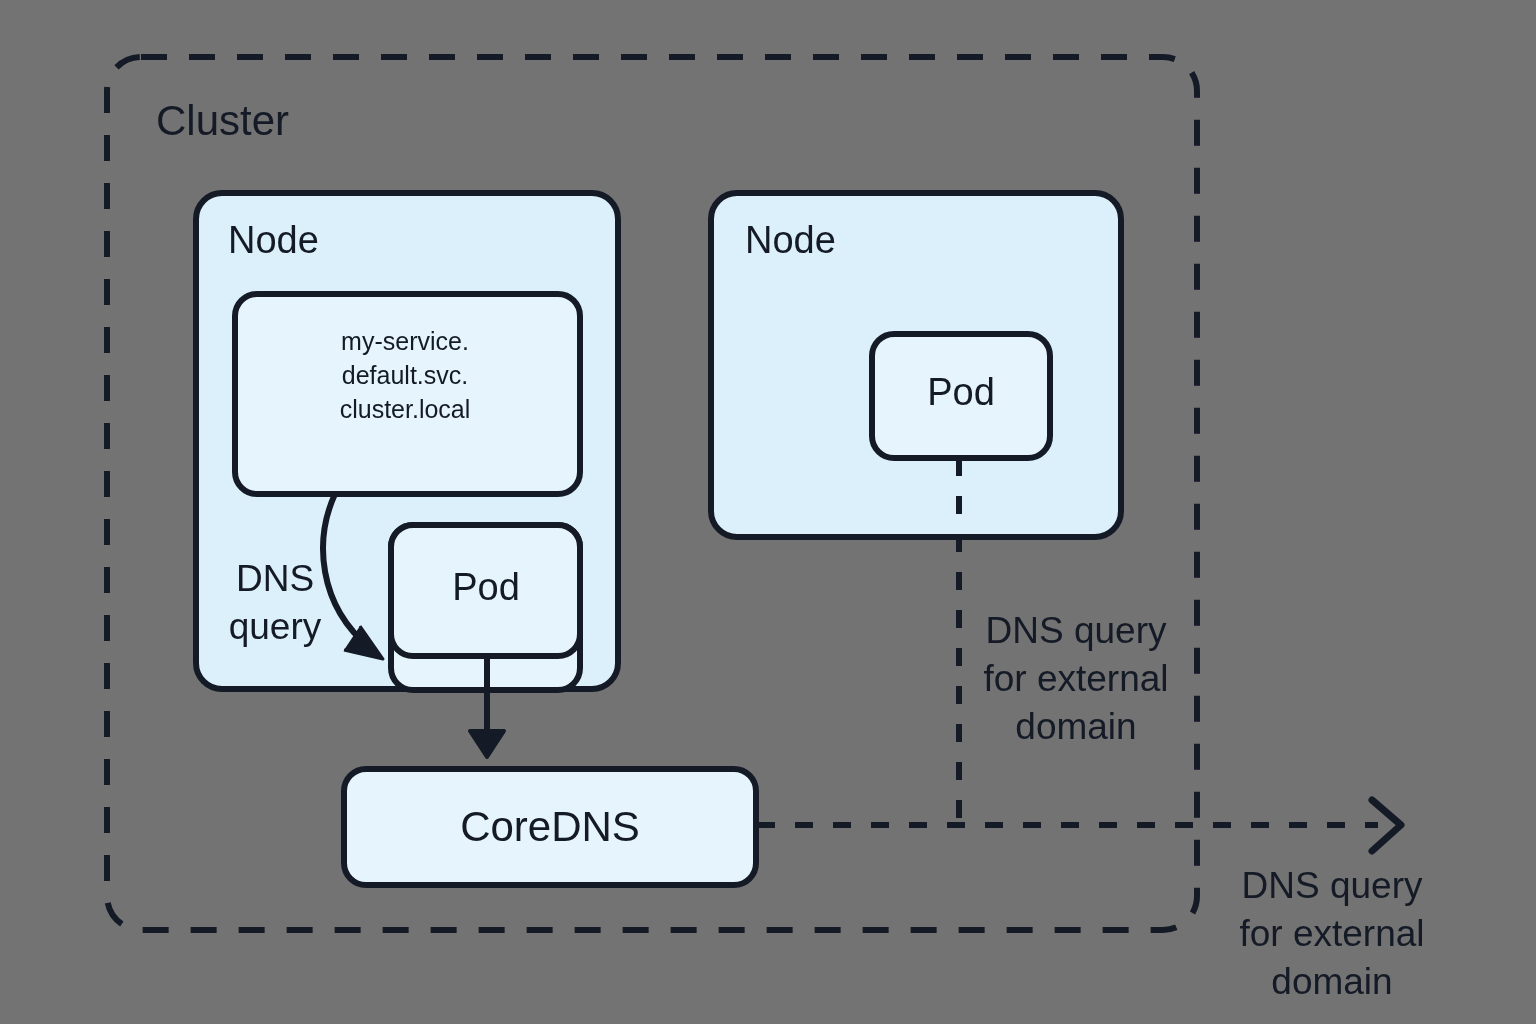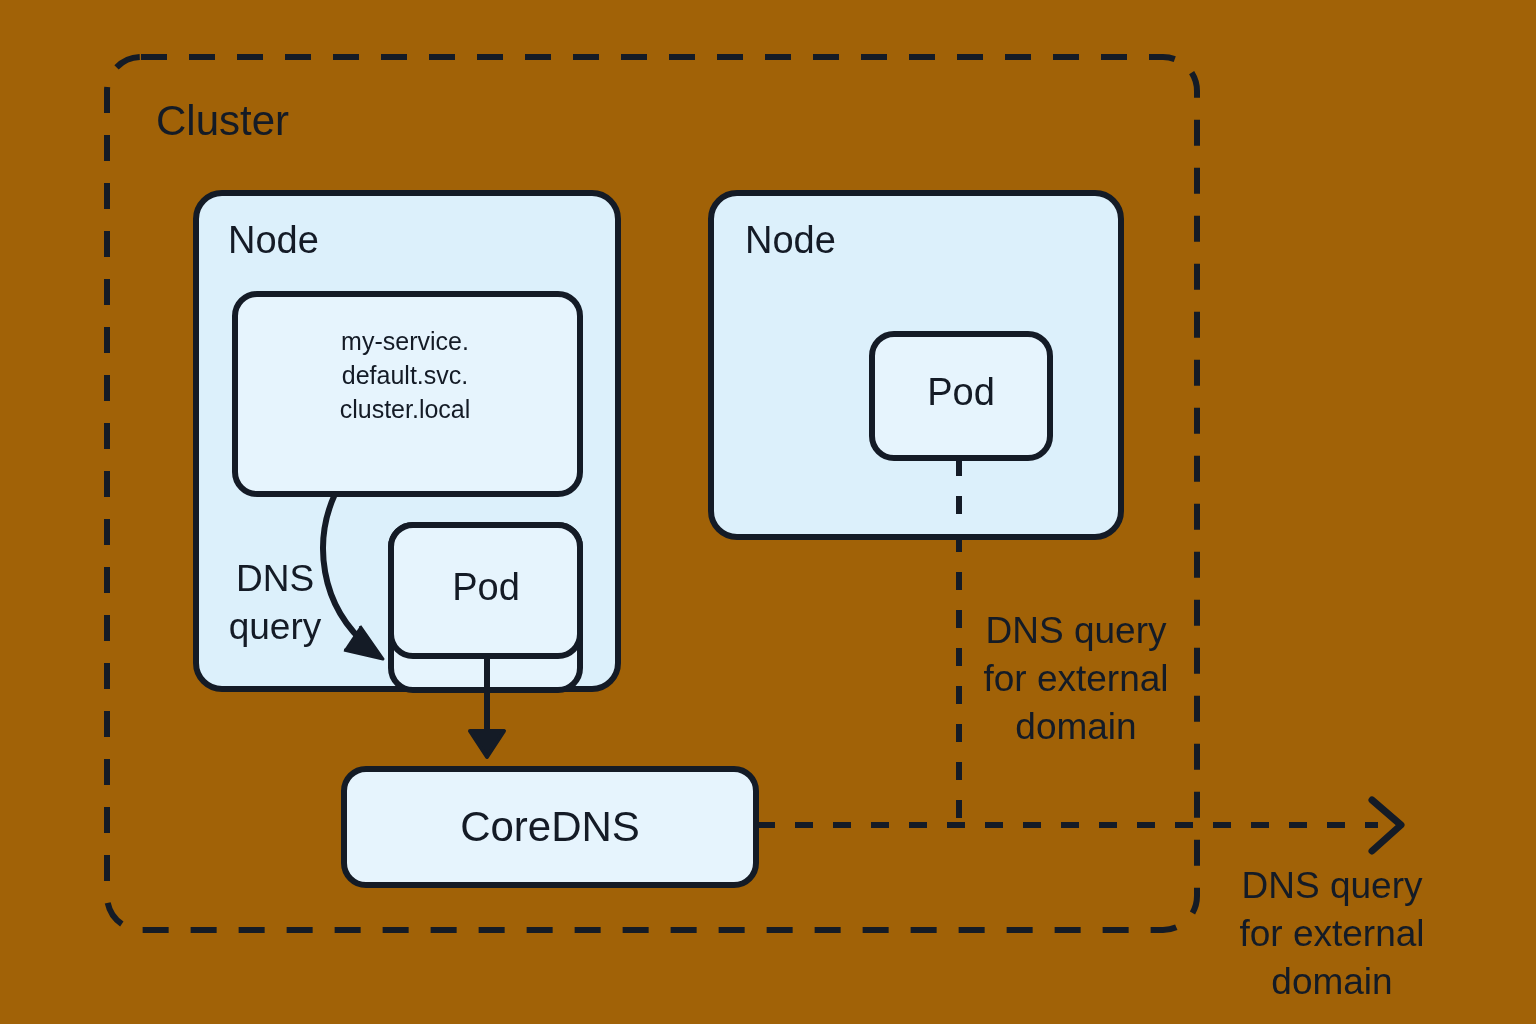--- a/index.html
+++ b/index.html
@@ -4,21 +4,21 @@
 <style>
   html, body {
     margin: 0;
     padding: 0;
     background: #ffffff;
   }
   #stage {
     position: relative;
     width: 1536px;
     height: 1024px;
-    background: #a16207;
+    background: #737373;
     font-family: "Liberation Sans", sans-serif;
     overflow: hidden;
   }
   #svg-layer {
     position: absolute;
     left: 0;
     top: 0;
     width: 1536px;
     height: 1024px;
   }

